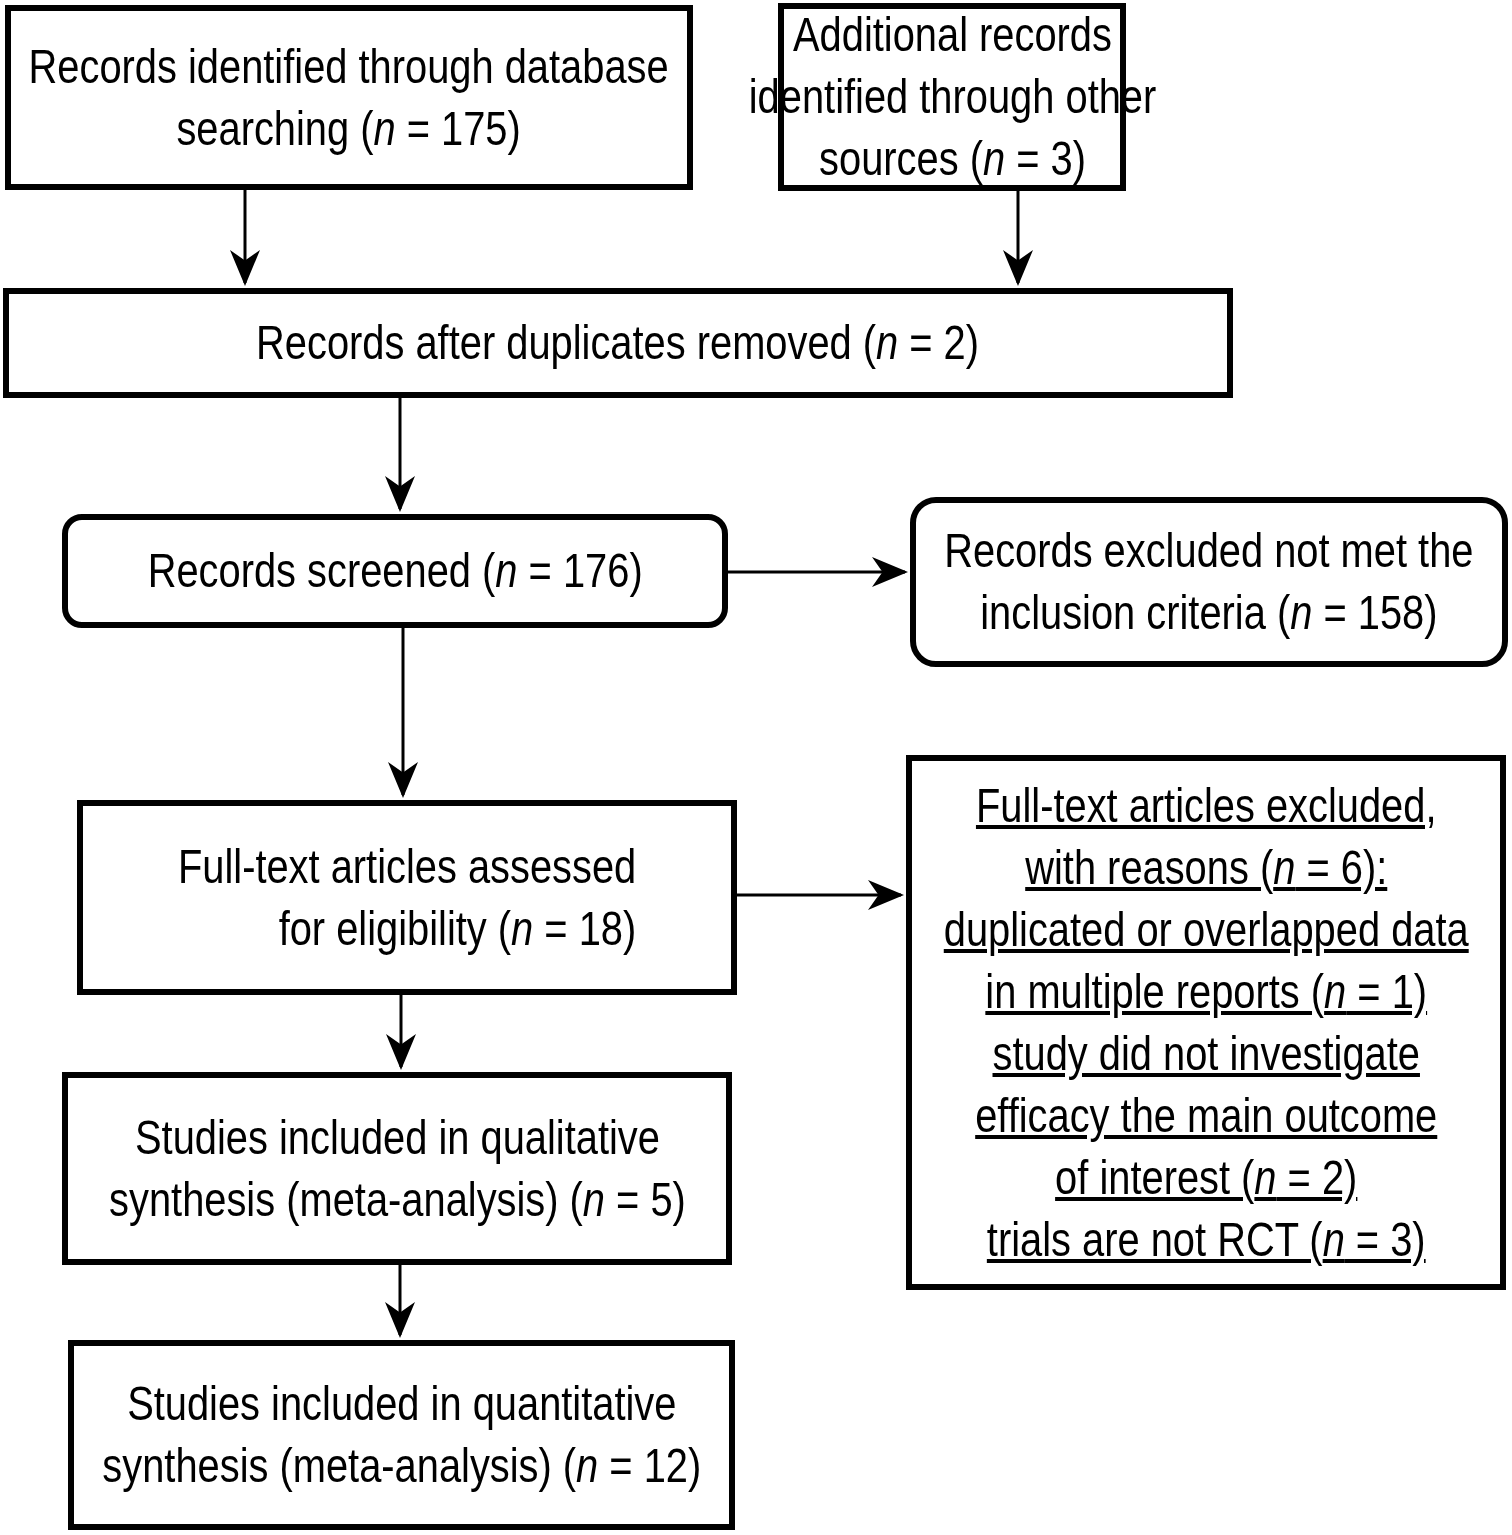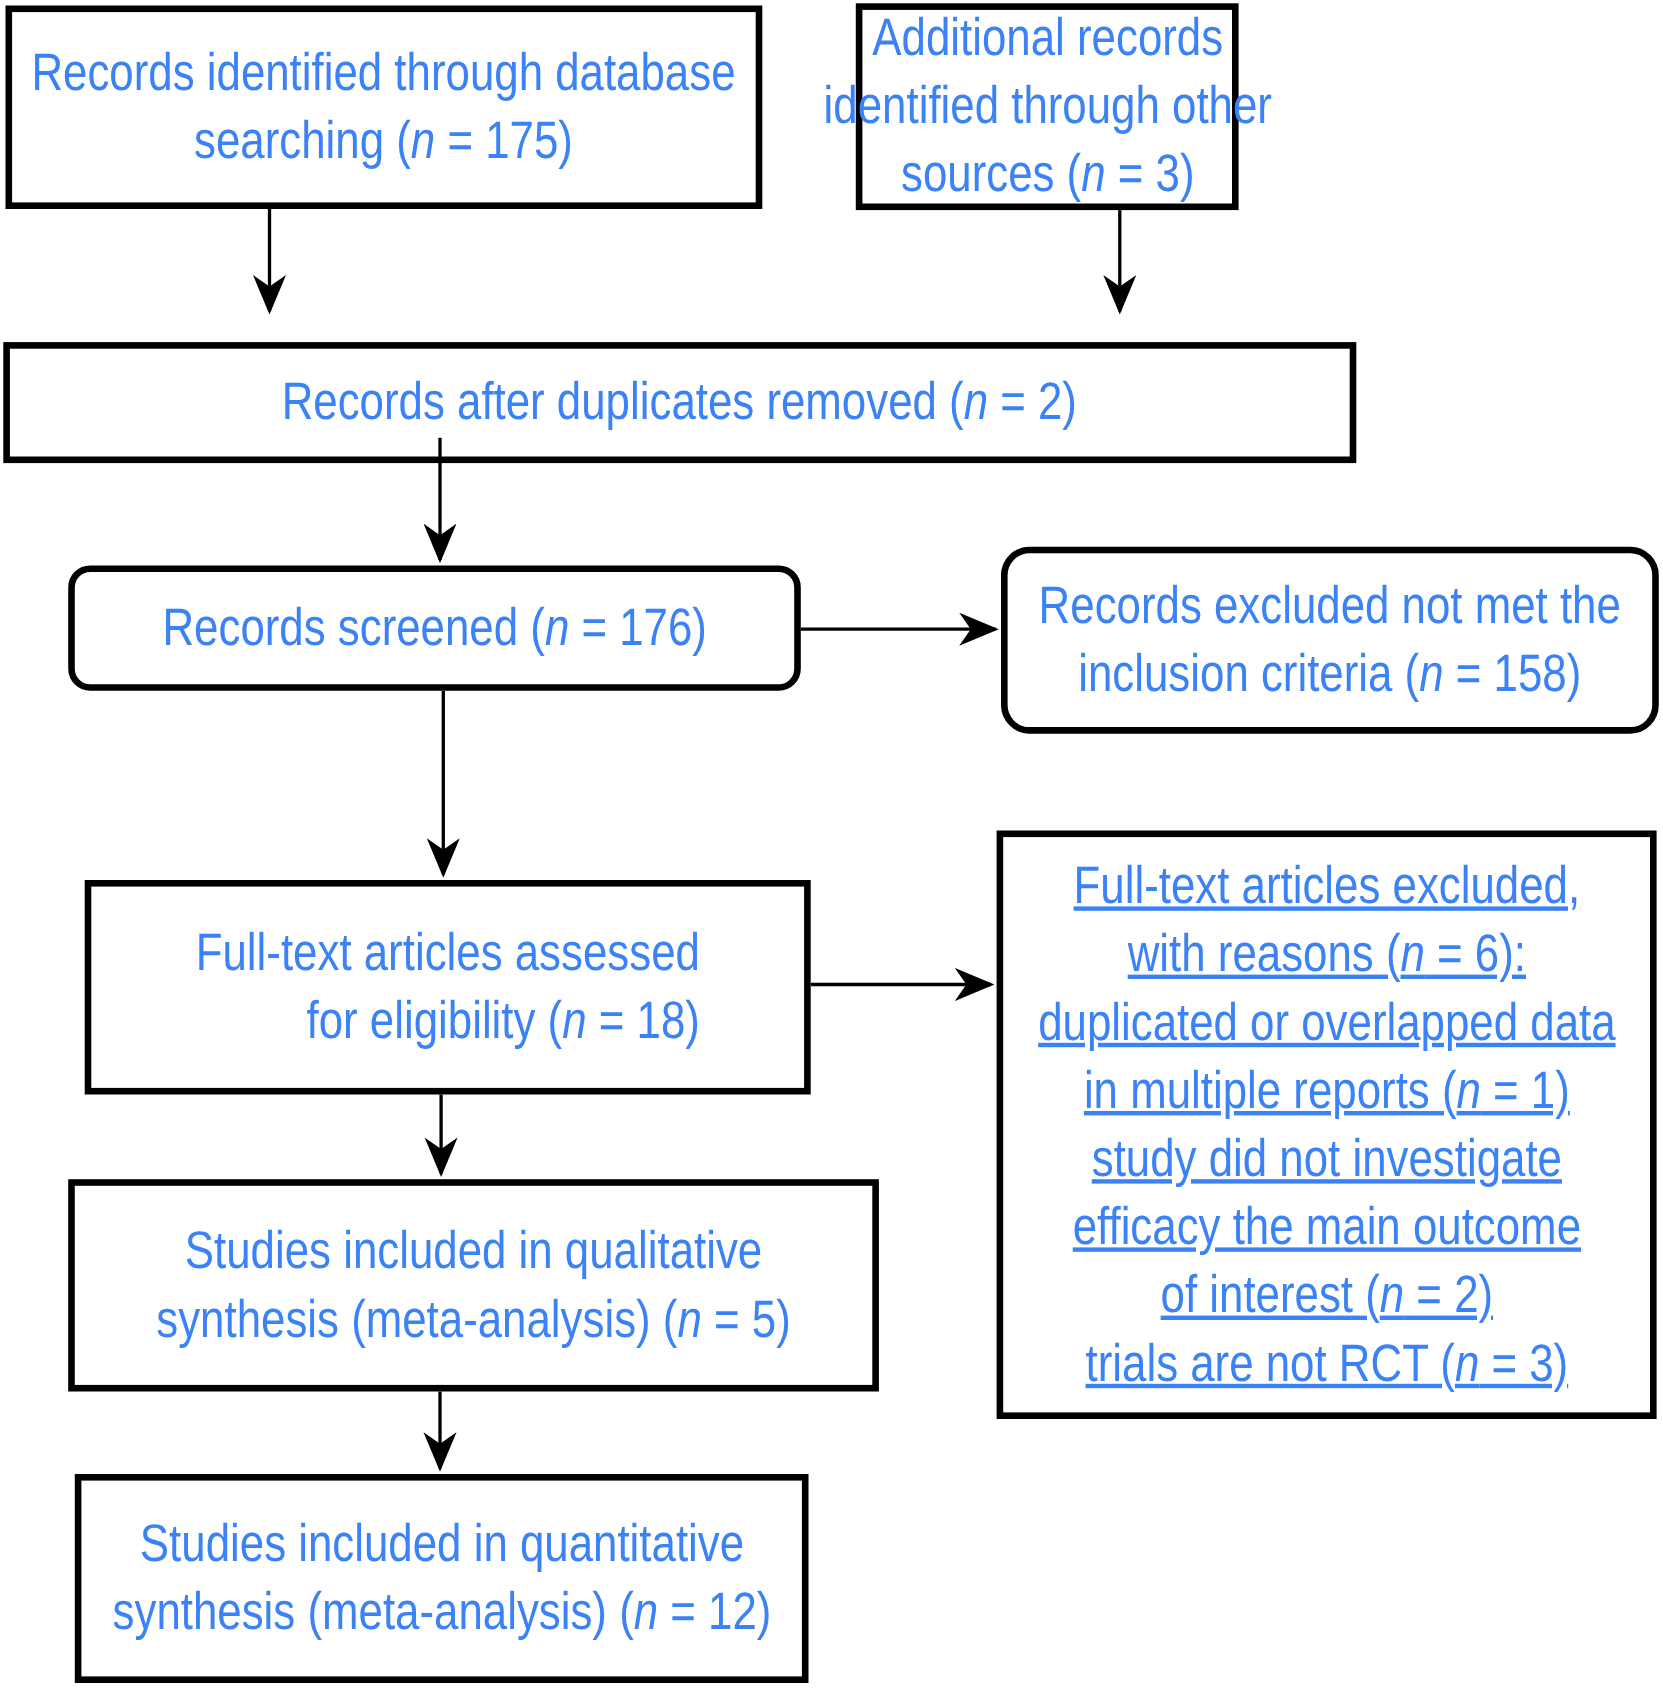--- a/index.html
+++ b/index.html
@@ -6,21 +6,21 @@
     margin: 0;
     padding: 0;
     background: #ffffff;
   }
   #canvas {
     position: relative;
     width: 1512px;
     height: 1535px;
     background: #ffffff;
     font-family: "Liberation Sans", sans-serif;
-    color: #3b82f6;
+    color: #000000;
     overflow: hidden;
   }
   .box {
     position: absolute;
     border: 6px solid #000000;
     background: #ffffff;
     display: flex;
     align-items: center;
     justify-content: center;
     text-align: center;
@@ -34,25 +34,25 @@
   }
   .lines .ln {
     line-height: 62px;
   }
   .lines i {
     font-style: italic;
   }
   
   #b1 { left: 5px;   top: 5px;    width: 688px;  height: 185px; }
   #b2 { left: 778px; top: 3px;    width: 348px;  height: 188px; justify-content: center; }
-  #b3 { left: 3px;   top: 288px;  width: 1230px; height: 110px; margin-top: 23px; }
+  #b3 { left: 3px;   top: 288px;  width: 1230px; height: 110px; }
   #b4 { left: 62px;  top: 514px;  width: 666px;  height: 114px; border-radius: 20px; }
   #b5 { left: 910px; top: 497px;  width: 598px;  height: 170px; border-radius: 26px; }
   #b6 { left: 77px;  top: 800px;  width: 660px;  height: 195px; text-align: right; }
-  #b7 { left: 62px;  top: 1072px; width: 737px;  height: 193px; }
+  #b7 { left: 62px;  top: 1072px; width: 670px;  height: 193px; }
   #b8 { left: 68px;  top: 1340px; width: 667px;  height: 190px; }
   #b9 { left: 906px; top: 755px;  width: 600px;  height: 535px; text-decoration: underline; }
   svg.arrows {
     position: absolute;
     left: 0;
     top: 0;
     pointer-events: none;
   }
   svg.arrows line {
     stroke: #000000;

